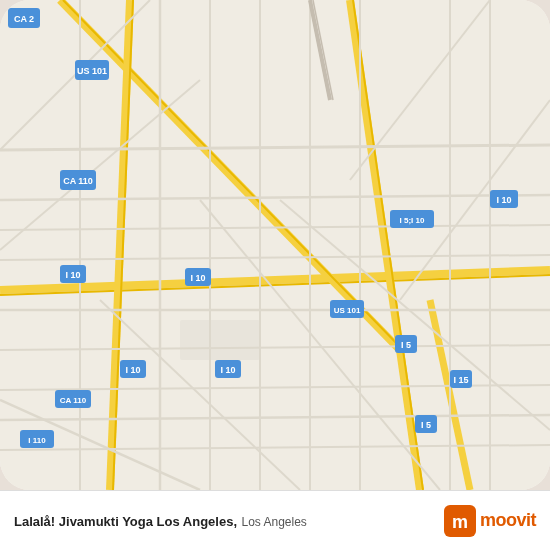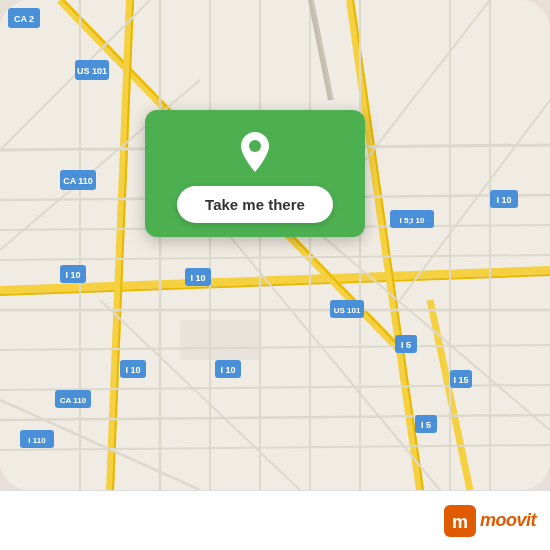--- a/index.html
+++ b/index.html
@@ -111,21 +111,20 @@
     #moovit-icon {
       width: 32px;
       height: 32px;
     }
 
     #moovit-text {
       font-size: 18px;
       font-weight: 700;
       color: #e05a00;
       letter-spacing: -0.5px;
-      font-style: italic;
     }
   </style>
 </head>
 <body>
 
 <div id="map-container">
   <svg id="map-svg" viewBox="0 0 550 490" xmlns="http://www.w3.org/2000/svg">
 
     <rect width="550" height="490" fill="#f2efe9"></rect>
 
@@ -219,32 +218,28 @@
     <rect x="120" y="360" width="26" height="18" fill="#4a90d9" rx="3"></rect>
     <text x="133" y="373" text-anchor="middle" fill="white" font-size="9" font-weight="bold">I 10</text>
 
     <rect x="215" y="360" width="26" height="18" fill="#4a90d9" rx="3"></rect>
     <text x="228" y="373" text-anchor="middle" fill="white" font-size="9" font-weight="bold">I 10</text>
 
     <line x1="310" y1="0" x2="330" y2="100" stroke="#c5bdb0" stroke-width="4"></line>
     <line x1="313" y1="0" x2="333" y2="100" stroke="#c5bdb0" stroke-width="1.5"></line>
   </svg>
 
-  <div id="take-me-there-card">
-    <svg id="location-pin" viewBox="0 0 48 48" xmlns="http://www.w3.org/2000/svg">
-
-      <path d="M24 4C16.268 4 10 10.268 10 18c0 10 14 26 14 26s14-16 14-26c0-7.732-6.268-14-14-14z" fill="white"></path>
-      <circle cx="24" cy="18" r="6" fill="#4caf50"></circle>
-    </svg>
-    <button id="take-me-there-btn">Take me there</button>
-  </div>
 </div>
 
 <div id="bottom-bar">
   <div id="bottom-left">
+    <div>
+      <span id="place-name">Lalalå! Jivamukti Yoga Los Angeles,</span>
+      <span id="place-city">Los Angeles</span>
+    </div>
   </div>
   <div id="moovit-logo">
     <svg id="moovit-icon" viewBox="0 0 32 32" xmlns="http://www.w3.org/2000/svg">
       <rect width="32" height="32" rx="6" fill="#e05a00"></rect>
       <text x="16" y="23" text-anchor="middle" fill="white" font-size="18" font-weight="bold">m</text>
     </svg>
     <span id="moovit-text">moovit</span>
   </div>
 </div>
 

